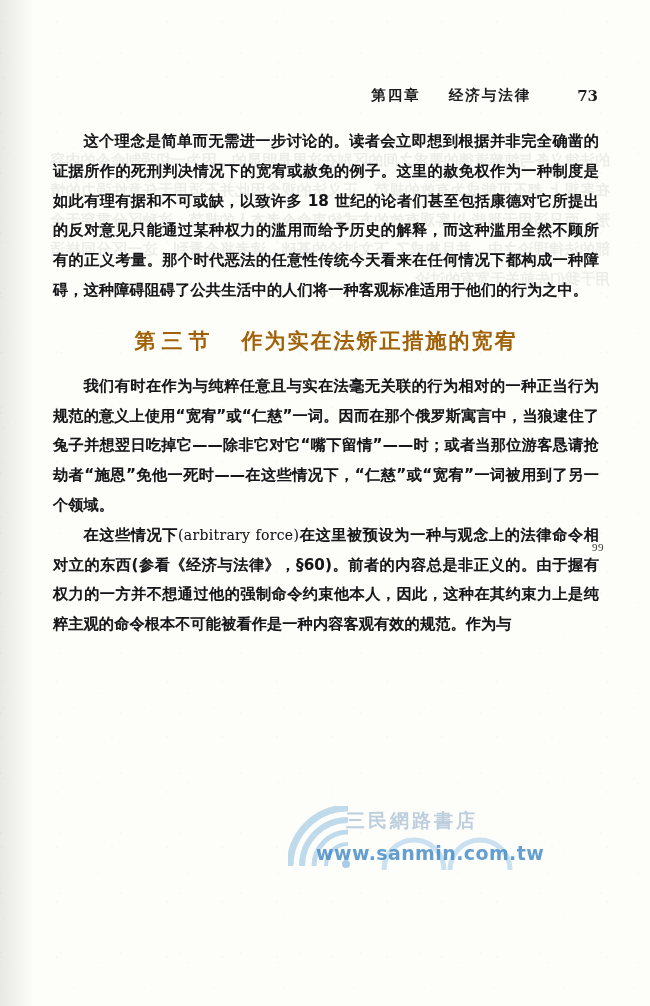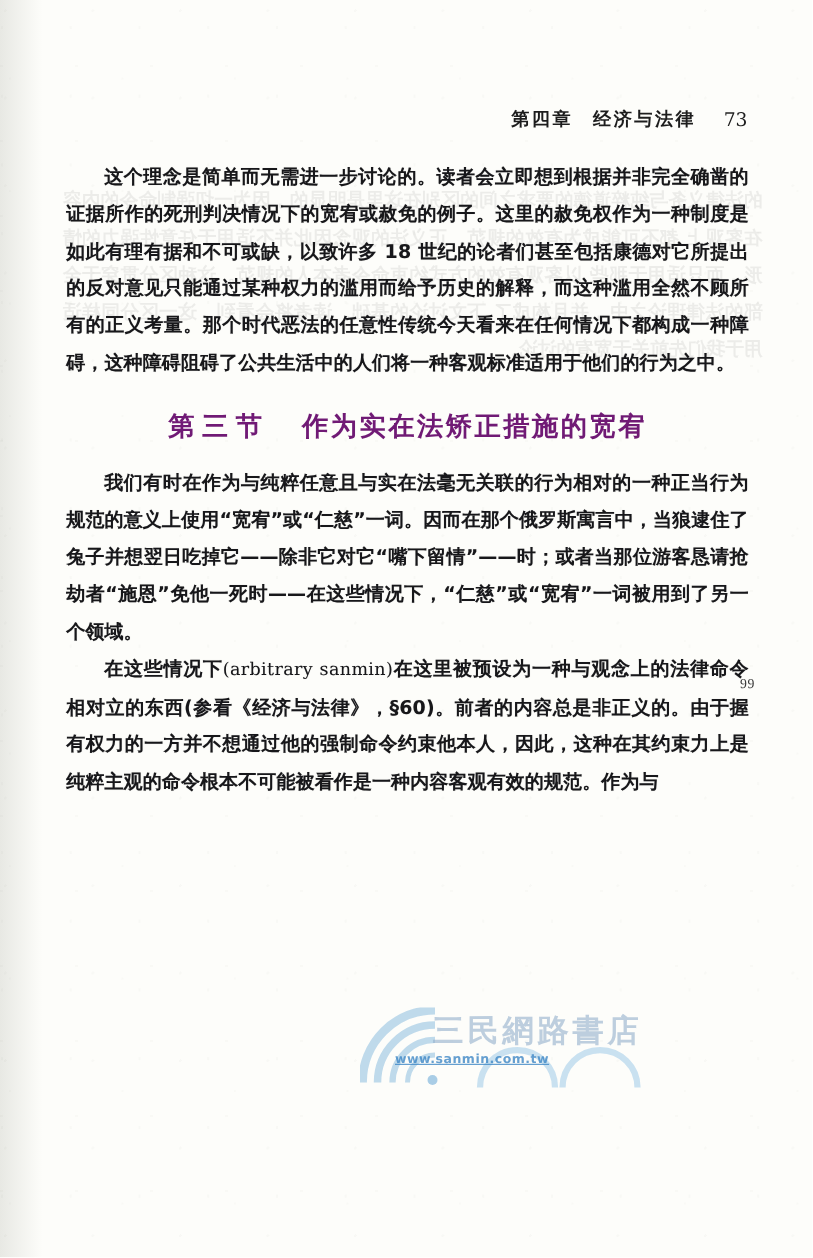--- a/index.html
+++ b/index.html
@@ -41,35 +41,35 @@
     background-size: 70px 70px, 55px 55px, 90px 90px, 60px 60px;
   }
 
   
   .running-head {
     position: absolute;
     top: 86px;
     right: 52px;
     display: flex;
     align-items: flex-end;
-    gap: 16px;
+    gap: 28px;
     font-size: 14.5px;
     font-weight: bold;
     letter-spacing: 1px;
     color: #1d1d1d;
     z-index: 2;
   }
   .running-head .chapter-no { letter-spacing: 2px; }
   .running-head .chapter-title { letter-spacing: 2px; }
   .running-head .folio {
     font-family: "DejaVu Serif", "Liberation Serif", serif;
-    font-weight: normal;
+    font-weight: bold;
     font-size: 15px;
     letter-spacing: 0;
-    margin-left: 6px;
+    margin-left: 18px;
   }
 
   
   .body-block {
     position: absolute;
     left: 53px;
     top: 127px;
     width: 546px;
     z-index: 2;
   }
@@ -95,21 +95,21 @@
   }
 
   
   .section-heading {
     margin: 18px 0 14px 0;
     font-size: 21px;
     font-weight: bold;
     letter-spacing: 2px;
     text-align: center;
     text-indent: 0;
-    color: #701a75;
+    color: #a16207;
     line-height: 34px;
   }
   .section-heading .sec-no { margin-right: 26px; letter-spacing: 6px; }
 
   
   .margin-note {
     position: absolute;
     left: 592px;
     top: 541px;
     font-family: Liberation Serif, serif;
@@ -127,35 +127,34 @@
     width: 345px;
     height: 68px;
     z-index: 5;
     pointer-events: none;
   }
   .watermark svg { display: block; width: 100%; height: 100%; }
   .wm-text {
     position: absolute;
     left: 58px;
     top: 2px;
-    font-size: 25px;
+    font-size: 19px;
     font-weight: bold;
     letter-spacing: 3px;
     color: rgba(150,178,205,0.62);
   }
   .wm-url {
     position: absolute;
     left: 28px;
     top: 36px;
     font-family: "DejaVu Sans", "Liberation Sans", sans-serif;
-    font-size: 10px;
+    font-size: 19px;
     font-weight: bold;
     letter-spacing: .4px;
     color: rgba(58,132,196,0.78);
-    text-decoration: underline;
   }
   
   .bleed {
     position: absolute;
     inset: 0;
     z-index: 1;
     pointer-events: none;
     opacity: .085;
     transform: scaleX(-1);
     font-size: 15px;
@@ -196,21 +195,21 @@
   <div class="body-block">
 
     <p class="para indent">这个理念是简单而无需进一步讨论的。读者会立即想到根据并非完全确凿的证据所作的死刑判决情况下的宽宥或赦免的例子。这里的赦免权作为一种制度是如此有理有据和不可或缺，以致许多 18 世纪的论者们甚至包括康德对它所提出的反对意见只能通过某种权力的滥用而给予历史的解释，而这种滥用全然不顾所有的正义考量。那个时代恶法的任意性传统今天看来在任何情况下都构成一种障碍，这种障碍阻碍了公共生活中的人们将一种客观标准适用于他们的行为之中。</p>
 
     <h2 class="para section-heading">
       <span class="sec-no">第三节</span><span>作为实在法矫正措施的宽宥</span>
     </h2>
 
     <p class="para indent">我们有时在作为与纯粹任意且与实在法毫无关联的行为相对的一种正当行为规范的意义上使用“宽宥”或“仁慈”一词。因而在那个俄罗斯寓言中，当狼逮住了兔子并想翌日吃掉它——除非它对它“嘴下留情”——时；或者当那位游客恳请抢劫者“施恩”免他一死时——在这些情况下，“仁慈”或“宽宥”一词被用到了另一个领域。</p>
 
-    <p class="para indent"><span>在这些情况下</span><span class="latin">(arbitrary sanmin)</span><span>在这里被预设为一种与观念上的法律命令相对立的东西(参看《经济与法律》，§60)。前者的内容总是非正义的。由于握有权力的一方并不想通过他的强制命令约束他本人，因此，这种在其约束力上是纯粹主观的命令根本不可能被看作是一种内容客观有效的规范。作为与</span></p>
+    <p class="para indent"><span>在这些情况下</span><span class="latin">(arbitrary force)</span><span>在这里被预设为一种与观念上的法律命令相对立的东西(参看《经济与法律》，§60)。前者的内容总是非正义的。由于握有权力的一方并不想通过他的强制命令约束他本人，因此，这种在其约束力上是纯粹主观的命令根本不可能被看作是一种内容客观有效的规范。作为与</span></p>
   </div>
 
   <div class="watermark">
     <svg viewBox="0 0 345 68" xmlns="http://www.w3.org/2000/svg">
       <g fill="none" stroke="#a9cde6" stroke-opacity="0.75">
         <path d="M2 60 A 58 58 0 0 1 60 2" stroke-width="7"></path>
         <path d="M14 60 A 46 46 0 0 1 60 14" stroke-width="6"></path>
         <path d="M26 60 A 34 34 0 0 1 60 26" stroke-width="5"></path>
         <path d="M38 60 A 22 22 0 0 1 60 38" stroke-width="4"></path>
         <circle cx="58" cy="58" r="4" fill="#a9cde6" stroke="none"></circle>

